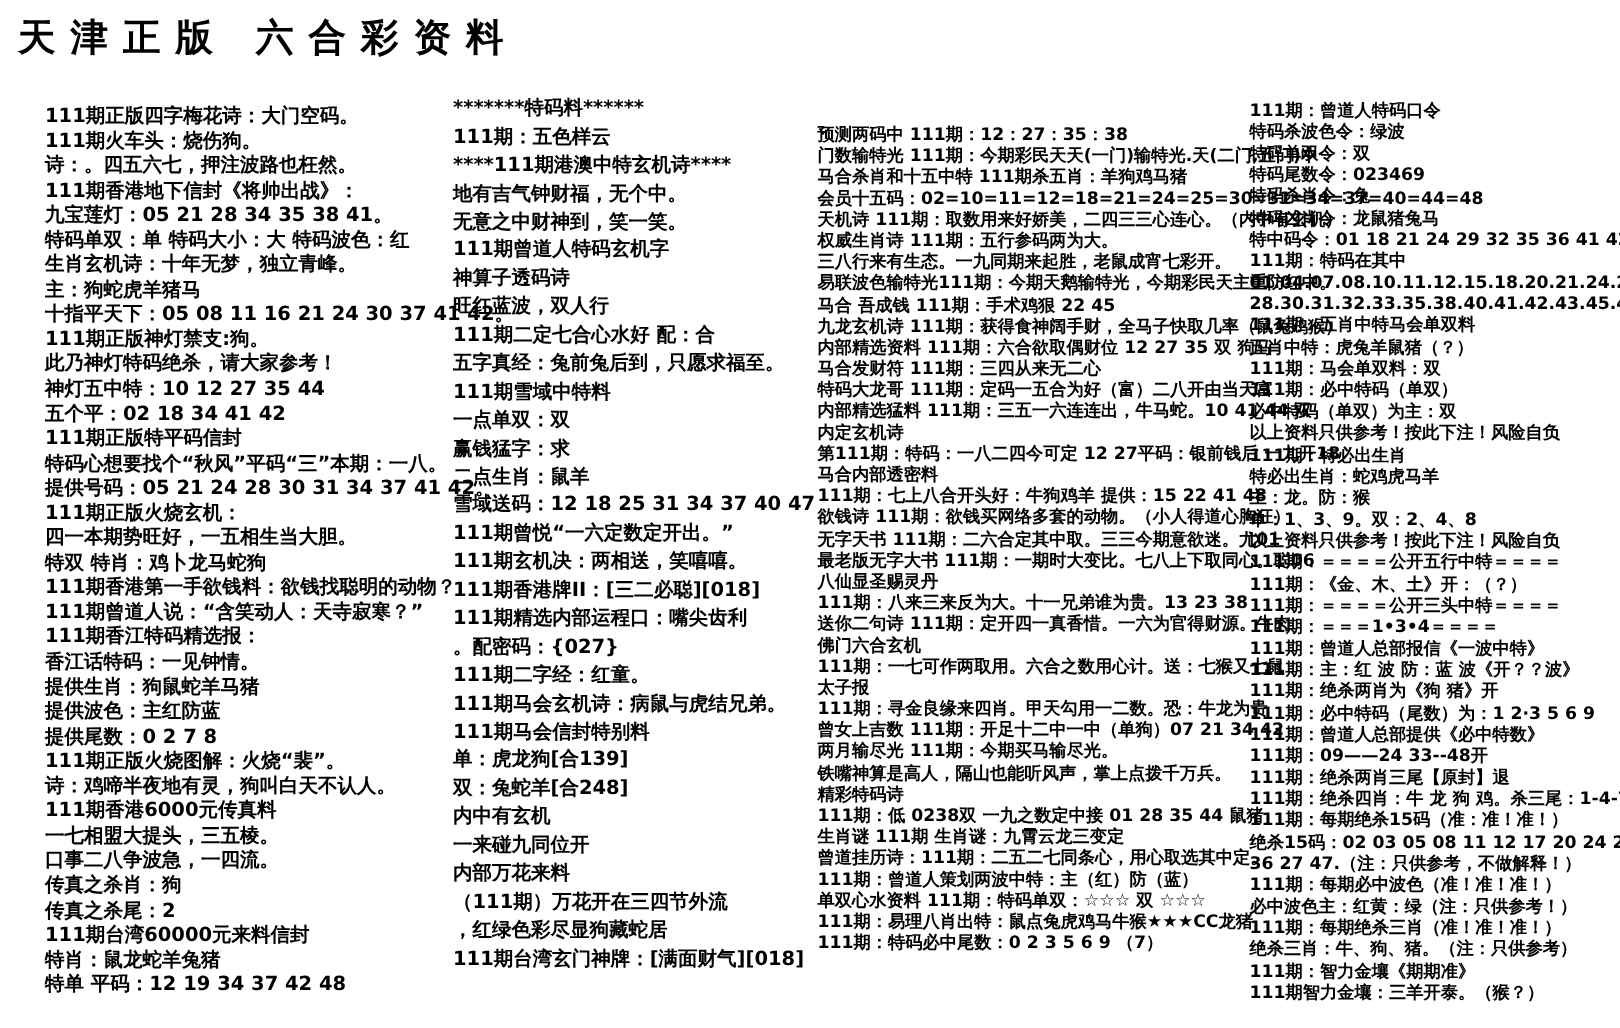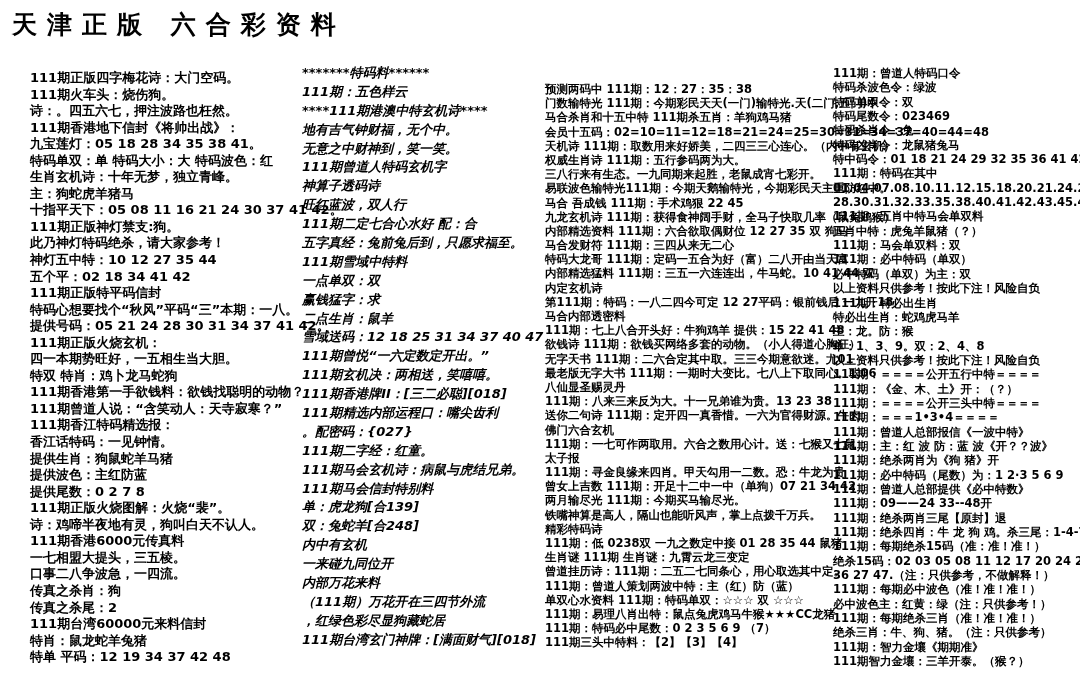--- a/index.html
+++ b/index.html
@@ -26,38 +26,38 @@
   .col{
     position:absolute;
     font-weight:700;
     white-space:nowrap;
   }
   .col .line{
     white-space:nowrap;
   }
   #col-0{left:30px;top:70px;width:272px;font-size:13px;}
   #col-0 .line{line-height:16.55px;height:16.55px;}
-  #col-1{left:302px;top:64px;width:242px;font-size:13px;font-style:italic;}
+  #col-1{left:302px;top:64px;width:242px;font-size:13px;}
   #col-1 .line{line-height:18.9px;height:18.9px;}
   #col-2{left:545px;top:82px;width:290px;font-size:11.5px;}
   #col-2 .line{line-height:14.2px;height:14.2px;}
   #col-3{left:833px;top:66px;width:247px;font-size:11.5px;}
   #col-3 .line{line-height:14.35px;height:14.35px;}
 </style>
 </head>
 <body>
 
 <div class="page-title">天津正版 六合彩资料</div>
 
 <div id="col-0" class="col">
     <div class="line">111期正版四字梅花诗：大门空码。</div>
     <div class="line">111期火车头：烧伤狗。</div>
     <div class="line">诗：。四五六七，押注波路也枉然。</div>
     <div class="line">111期香港地下信封《将帅出战》：</div>
-    <div class="line">九宝莲灯：05 18 28 34 35 38 41。</div>
+    <div class="line">九宝莲灯：05 21 28 34 35 38 41。</div>
     <div class="line">特码单双：单 特码大小：大 特码波色：红</div>
     <div class="line">生肖玄机诗：十年无梦，独立青峰。</div>
     <div class="line">主：狗蛇虎羊猪马</div>
     <div class="line">十指平天下：05 08 11 16 21 24 30 37 41 42。</div>
     <div class="line">111期正版神灯禁支:狗。</div>
     <div class="line">此乃神灯特码绝杀，请大家参考！</div>
     <div class="line">神灯五中特：10 12 27 35 44</div>
     <div class="line">五个平：02 18 34 41 42</div>
     <div class="line">111期正版特平码信封</div>
     <div class="line">特码心想要找个“秋风”平码“三”本期：一八。</div>
@@ -149,21 +149,20 @@
     <div class="line">两月输尽光 111期：今期买马输尽光。</div>
     <div class="line">铁嘴神算是高人，隔山也能听风声，掌上点拨千万兵。</div>
     <div class="line">精彩特码诗</div>
     <div class="line">111期：低 0238双 一九之数定中接 01 28 35 44 鼠猪</div>
     <div class="line">生肖谜 111期 生肖谜：九霄云龙三变定</div>
     <div class="line">曾道挂历诗：111期：二五二七同条心，用心取选其中定。</div>
     <div class="line">111期：曾道人策划两波中特：主（红）防（蓝）</div>
     <div class="line">单双心水资料 111期：特码单双：☆☆☆ 双 ☆☆☆</div>
     <div class="line">111期：易理八肖出特：鼠点兔虎鸡马牛猴★★★CC龙猪</div>
     <div class="line">111期：特码必中尾数：0 2 3 5 6 9 （7）</div>
-    <div class="line">111期三头中特料：【2】【3】【4】</div>
   </div>
 <div id="col-3" class="col">
     <div class="line">111期：曾道人特码口令</div>
     <div class="line">特码杀波色令：绿波</div>
     <div class="line">特码单双令：双</div>
     <div class="line">特码尾数令：023469</div>
     <div class="line">特码杀肖令：兔</div>
     <div class="line">特码凶肖令：龙鼠猪兔马</div>
     <div class="line">特中码令：01 18 21 24 29 32 35 36 41 42 45 48</div>
     <div class="line">111期：特码在其中</div>

